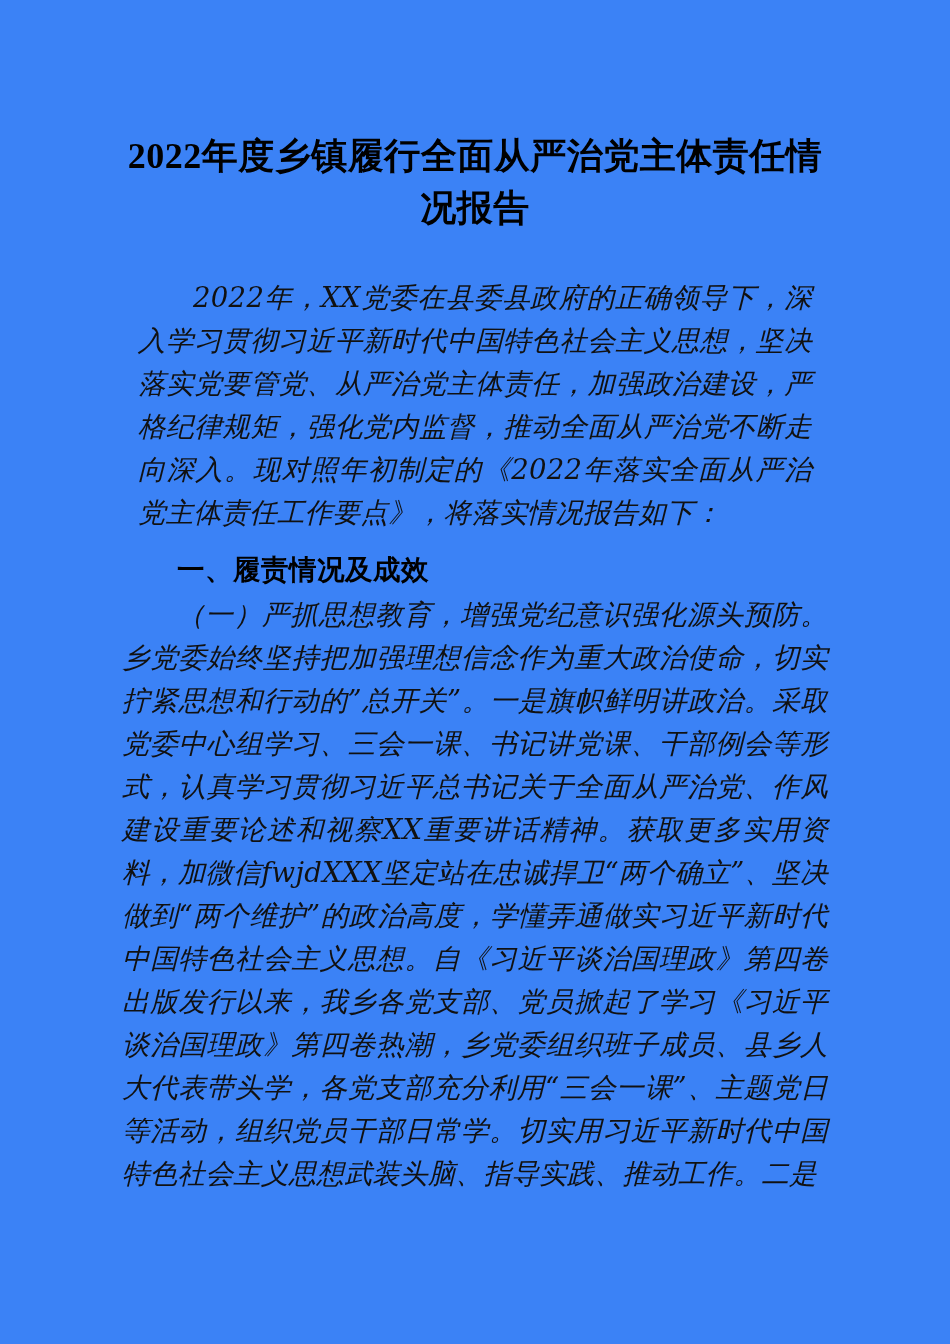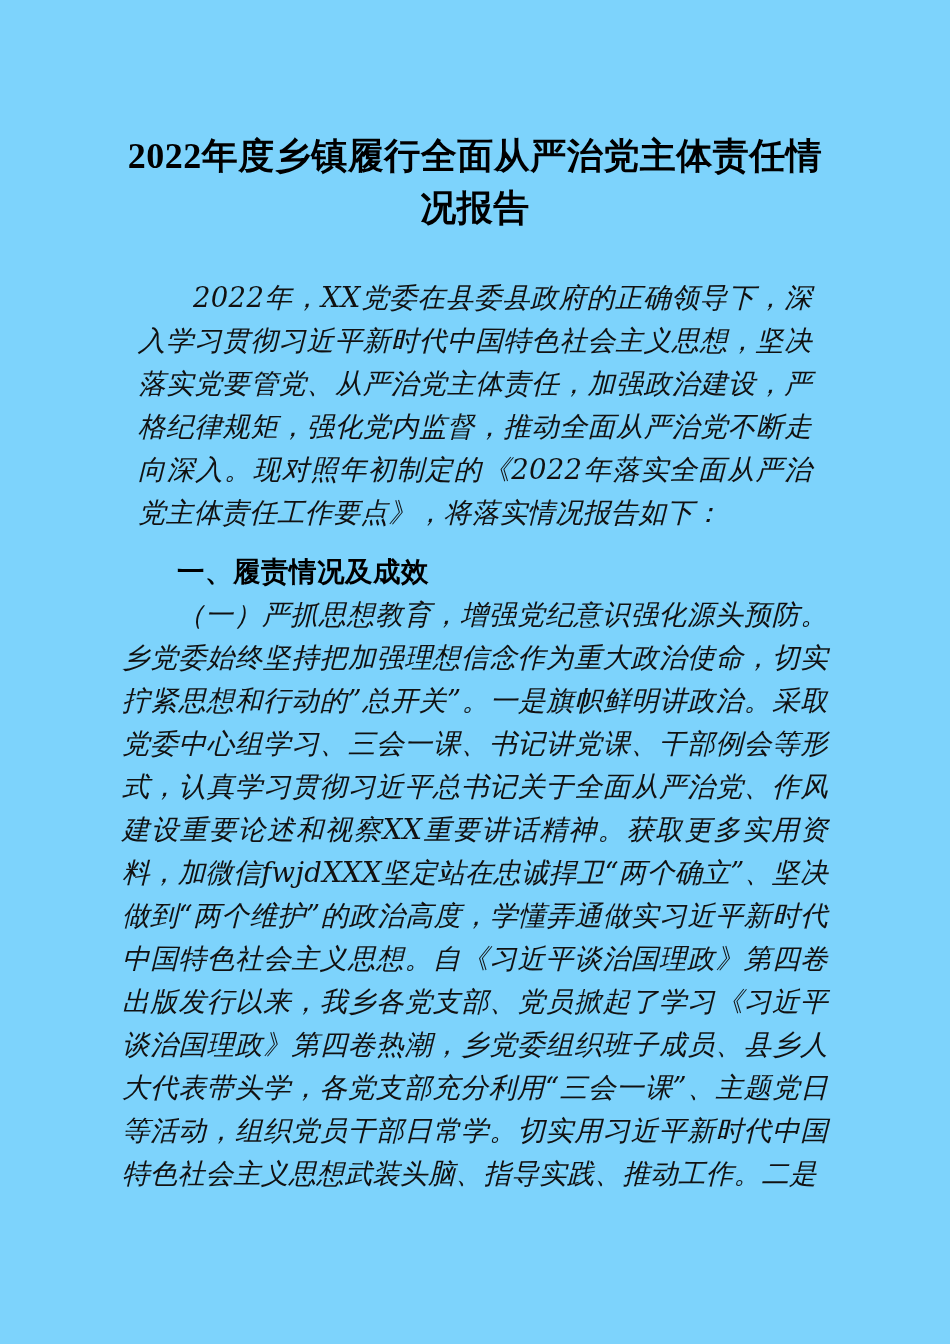--- a/index.html
+++ b/index.html
@@ -13,21 +13,21 @@
     overflow: hidden;
     font-family: "Liberation Serif", "DejaVu Serif", serif;
     color: #000000;
     -webkit-font-smoothing: antialiased;
   }
 
   .page {
     position: relative;
     width: 950px;
     height: 1344px;
-    background: #7dd3fc;
+    background: #3b82f6;
     box-sizing: border-box;
   }
 
   .content {
     position: absolute;
     left: 122px;
     top: 0;
     width: 706px;
   }
 
@@ -61,21 +61,21 @@
   }
 
   .para-first {
     margin-top: 42px;
   }
 
   
   .section-heading {
     margin: 0;
     padding: 0;
-    font-family: Liberation Sans, sans-serif;
+    font-family: Liberation Mono, monospace;
     font-weight: bold;
     font-size: 27.5px;
     line-height: 43px;
     text-indent: 2em;
     letter-spacing: 0.5px;
     color: #000000;
   }
 
   .sub-para {
     margin: 0;

